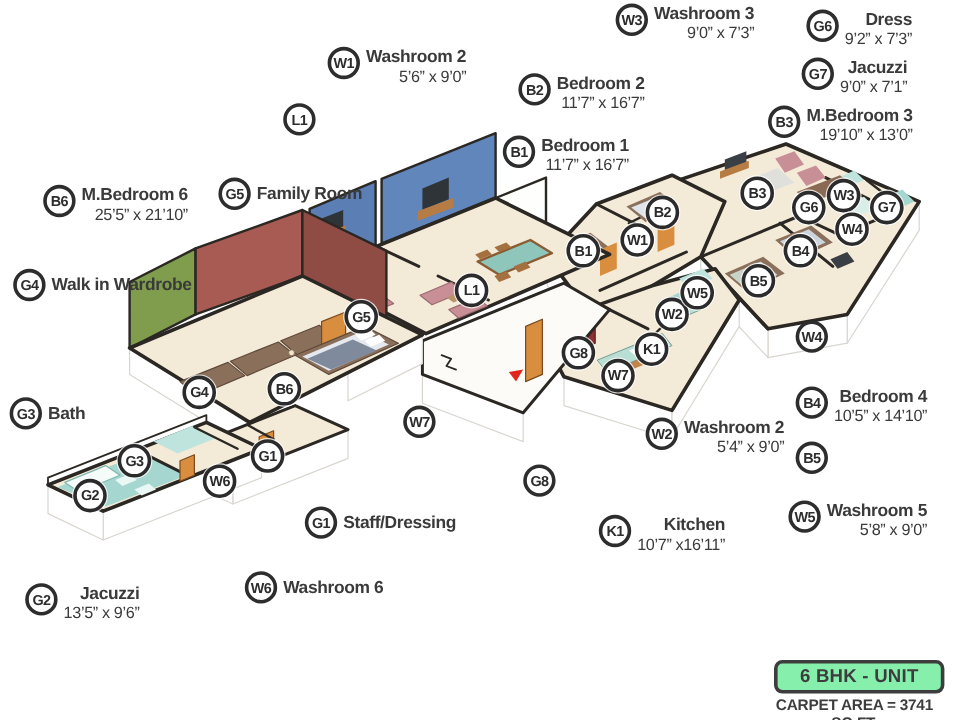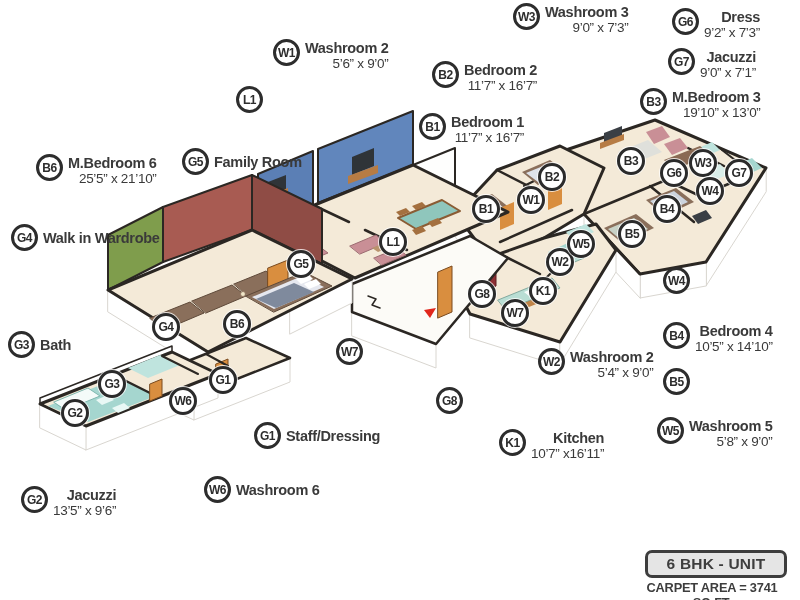--- a/index.html
+++ b/index.html
@@ -15,21 +15,21 @@
   .ltext{text-align:right;line-height:1.12;padding-top:1px;}
   .lname{font-size:14.5px;font-weight:700;letter-spacing:-0.3px;}
   .ldims{font-size:13.5px;font-weight:400;letter-spacing:-0.3px;}
 
   .planbadge{position:absolute;width:22px;height:22px;border:3px solid #2b2b2b;border-radius:50%;background:#fff;
              color:#2b2b2b;font-weight:700;font-size:12px;display:flex;align-items:center;justify-content:center;
              letter-spacing:-0.5px;box-shadow:0 0 0 1px rgba(255,255,255,.8);}
 
   .unitbox{position:absolute;left:645px;top:550px;width:136px;height:22px;border:3px solid #3d3d3d;border-radius:7px;
            display:flex;align-items:center;justify-content:center;font-size:15.5px;font-weight:700;color:#3d3d3d;
-           letter-spacing:0.2px;background:#e5e5e5;}
+           letter-spacing:0.2px;background:#86efac;}
   .carpet{position:absolute;left:626px;top:580px;width:172px;text-align:center;font-size:12.8px;font-weight:700;
           color:#3d3d3d;letter-spacing:-0.2px;}
 </style>
 </head>
 <body>
 
 <div class="stage">
 
   <svg class="plan-svg" viewBox="0 0 800 600">
     <g stroke-linejoin="round" stroke-linecap="round">

